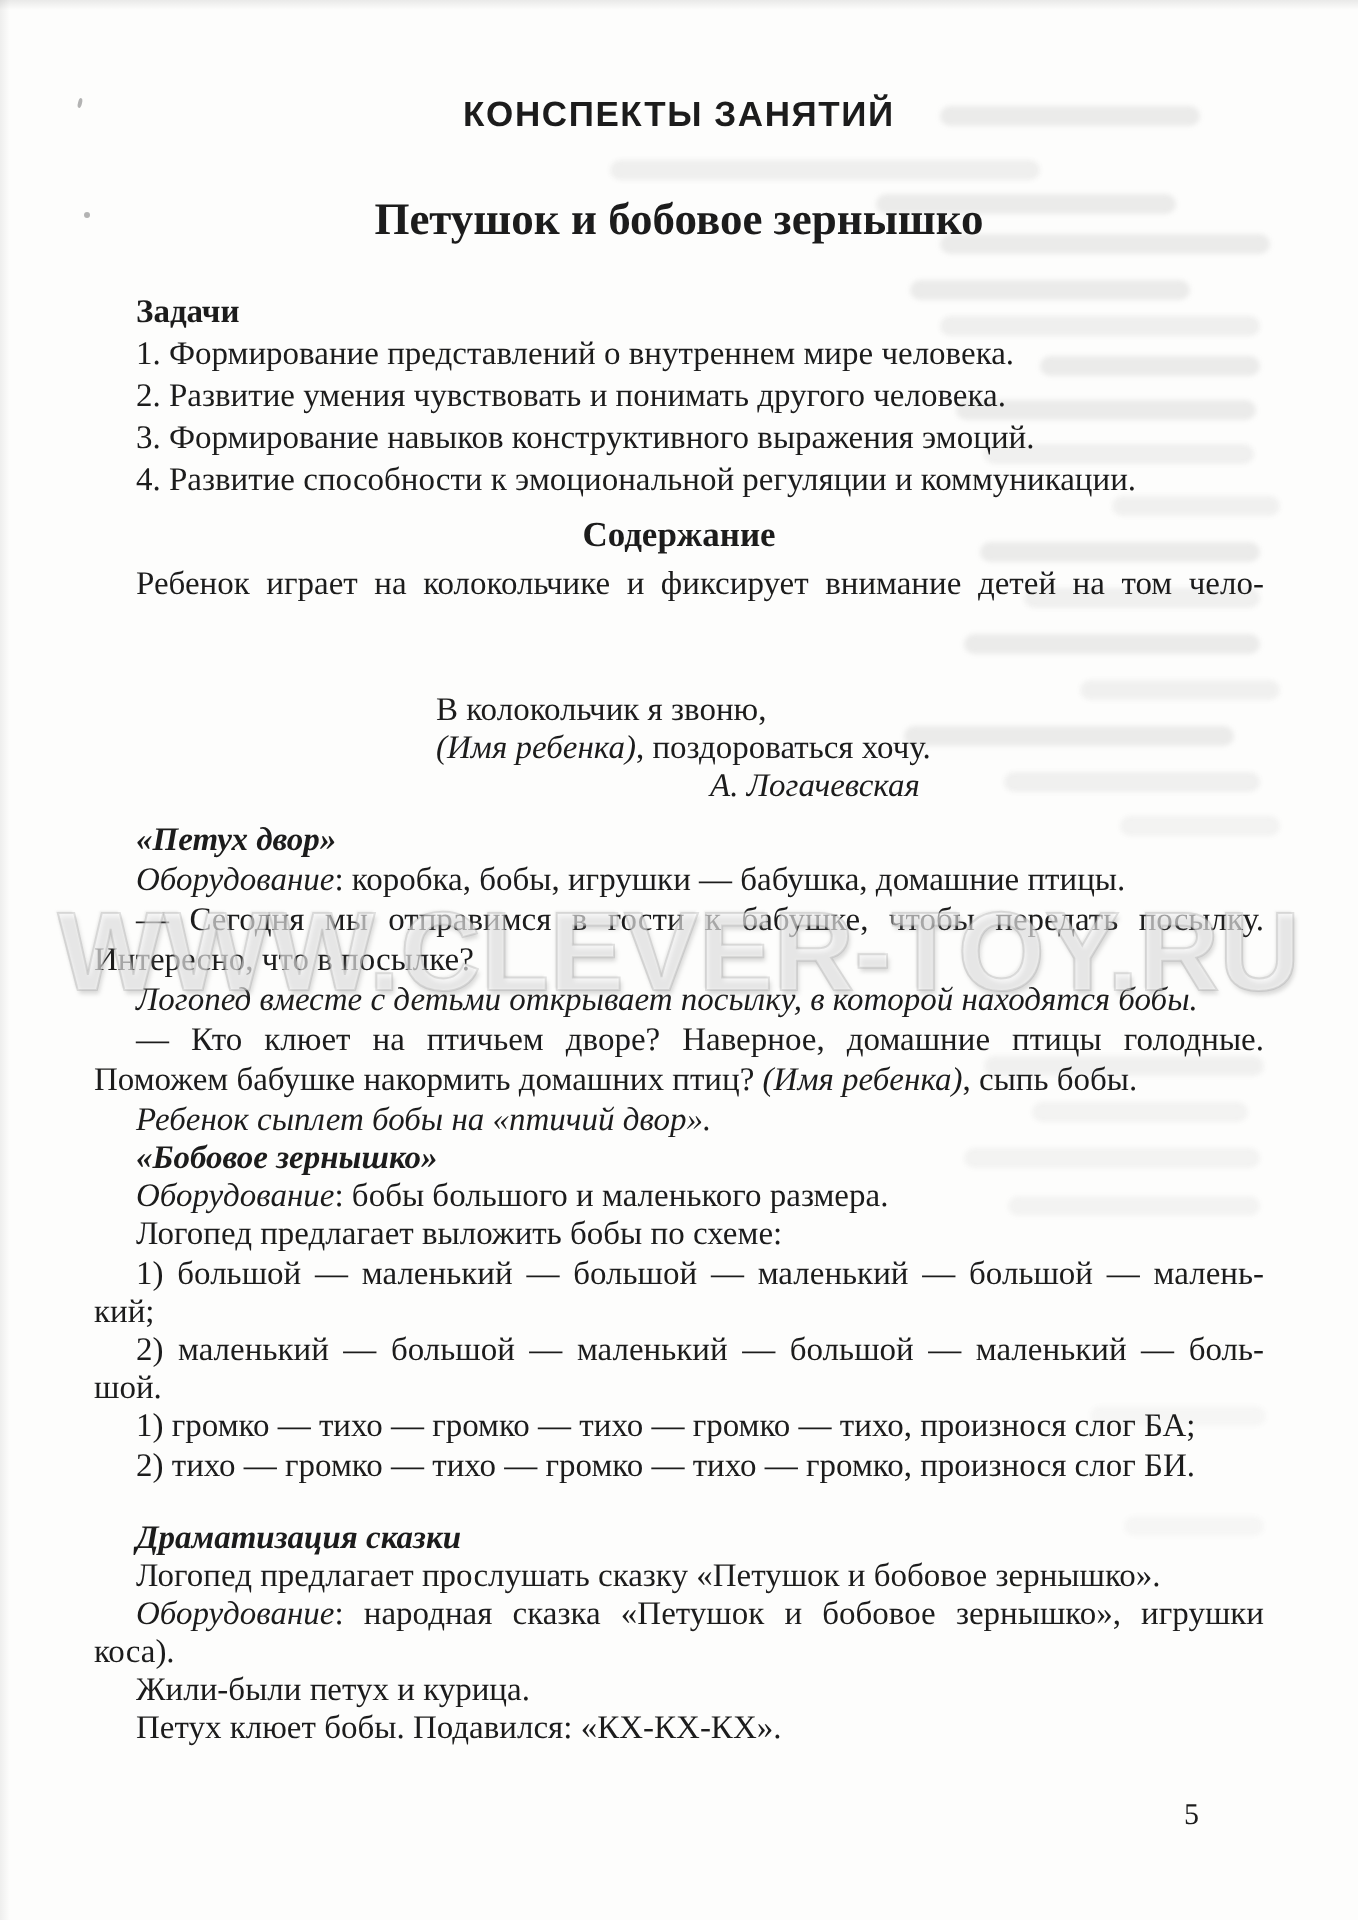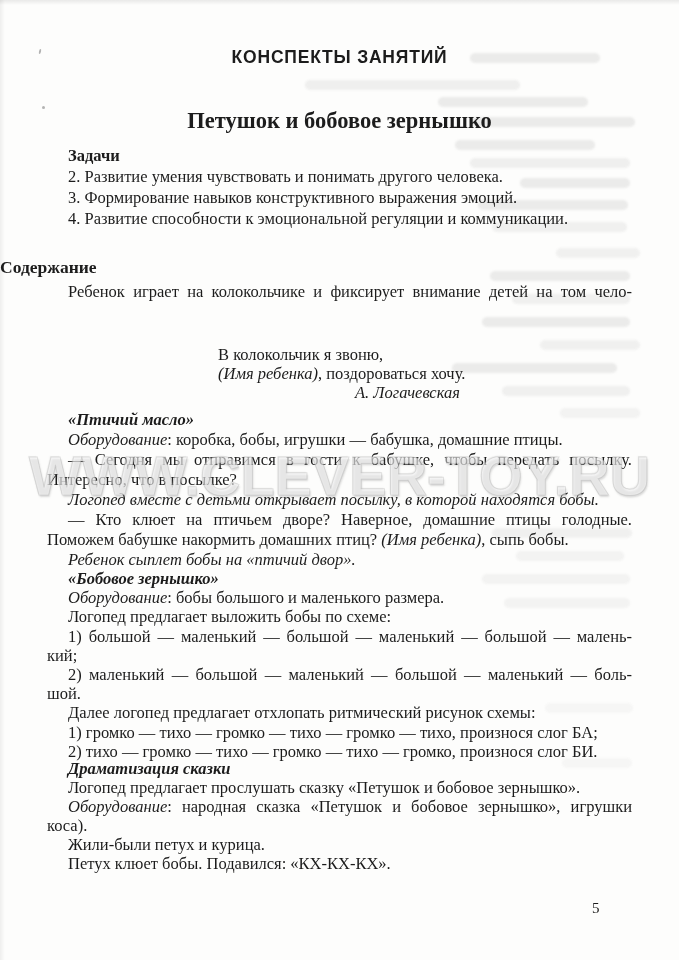--- a/index.html
+++ b/index.html
@@ -24,26 +24,26 @@
   .speck { position:absolute; background:#777; opacity:.55; border-radius:50%; z-index:1; }
 
   .kicker {
     position:absolute; top:47px; left:0; width:100%;
     text-align:center;
     font-family: "Liberation Sans", "DejaVu Sans", sans-serif;
     font-weight: bold; font-size: 17.5px; letter-spacing: 0.8px;
     z-index:2;
   }
   .doc-title {
-    position:absolute; top:108px; left:0; width:100%; margin:0;
+    position:absolute; top:97px; left:0; width:100%; margin:0;
     text-align:center; font-weight:bold; font-size:22.5px;
     z-index:2;
   }
   .center-heading {
-    position:absolute; left:0; width:100%; text-align:left;
+    position:absolute; left:0; width:100%; text-align:center;
     font-weight:bold; font-size:17.5px; z-index:2;
   }
   .block { position:absolute; left:47px; width:585px; z-index:2; }
   .line  { font-size:16.5px; }
   .indent { text-indent:21px; }
   .jfull  { text-align: justify; text-align-last: justify; }
   .em     { font-style: italic; }
   .bold   { font-weight: bold; }
   .boldit { font-weight: bold; font-style: italic; }
 
@@ -100,57 +100,57 @@
   <div class="ghost" style="left:562px;top:758px;width:70px;opacity:.4"></div>
 
   <div class="speck" style="left:39px;top:49px;width:2px;height:5px;transform:rotate(14deg)"></div>
   <div class="speck" style="left:42px;top:106px;width:3px;height:3px"></div>
 
   <div class="kicker">КОНСПЕКТЫ ЗАНЯТИЙ</div>
   <h1 class="doc-title">Петушок и бобовое зернышко</h1>
 
   <div class="block tasks" style="top:145px">
     <div class="line indent bold">Задачи</div>
+    <div class="line indent">1. Формирование представлений о внутреннем мире человека.</div>
     <div class="line indent">2. Развитие умения чувствовать и понимать другого человека.</div>
     <div class="line indent">3. Формирование навыков конструктивного выражения эмоций.</div>
     <div class="line indent">4. Развитие способности к эмоциональной регуляции и коммуникации.</div>
   </div>
 
   <div class="center-heading" style="top:257px">Содержание</div>
 
   <div class="block greet" style="top:282px">
     <div class="line indent jfull">Ребенок играет на колокольчике и фиксирует внимание детей на том чело-</div>
   </div>
 
   <div class="poem">
     <div class="line">В колокольчик я звоню,</div>
     <div class="line"><span class="em">(Имя ребенка)</span><span>, поздороваться хочу.</span></div>
     <div class="line author em">А. Логачевская</div>
   </div>
 
   <div class="block bird" style="top:410px">
-    <div class="line indent boldit">«Птичий масло»</div>
+    <div class="line indent boldit">«Петух двор»</div>
     <div class="line indent"><span class="em">Оборудование</span><span>: коробка, бобы, игрушки — бабушка, домашние птицы.</span></div>
     <div class="line indent jfull">— Сегодня мы отправимся в гости к бабушке, чтобы передать посылку.</div>
     <div class="line">Интересно, что в посылке?</div>
     <div class="line indent em">Логопед вместе с детьми открывает посылку, в которой находятся бобы.</div>
     <div class="line indent jfull">— Кто клюет на птичьем дворе? Наверное, домашние птицы голодные.</div>
     <div class="line"><span>Поможем бабушке накормить домашних птиц? </span><span class="em">(Имя ребенка)</span><span>, сыпь бобы.</span></div>
     <div class="line indent em">Ребенок сыплет бобы на «птичий двор».</div>
   </div>
 
   <div class="block bean" style="top:569px">
     <div class="line indent boldit">«Бобовое зернышко»</div>
     <div class="line indent"><span class="em">Оборудование</span><span>: бобы большого и маленького размера.</span></div>
     <div class="line indent">Логопед предлагает выложить бобы по схеме:</div>
     <div class="line indent jfull">1) большой — маленький — большой — маленький — большой — малень-</div>
     <div class="line">кий;</div>
     <div class="line indent jfull">2) маленький — большой — маленький — большой — маленький — боль-</div>
     <div class="line">шой.</div>
-    <div class="line indent">Далее логопед предлагает отхлопать ритмический рисунок схемы:</div>
     <div class="line indent">1) громко — тихо — громко — тихо — громко — тихо, произнося слог БА;</div>
     <div class="line indent">2) тихо — громко — тихо — громко — тихо — громко, произнося слог БИ.</div>
   </div>
 
   <div class="block drama" style="top:759px">
     <div class="line indent boldit">Драматизация сказки</div>
     <div class="line indent">Логопед предлагает прослушать сказку «Петушок и бобовое зернышко».</div>
     <div class="line indent jfull"><span class="em">Оборудование</span><span>: народная сказка «Петушок и бобовое зернышко», игрушки</span></div>
     <div class="line">коса).</div>
     <div class="line indent">Жили-были петух и курица.</div>

